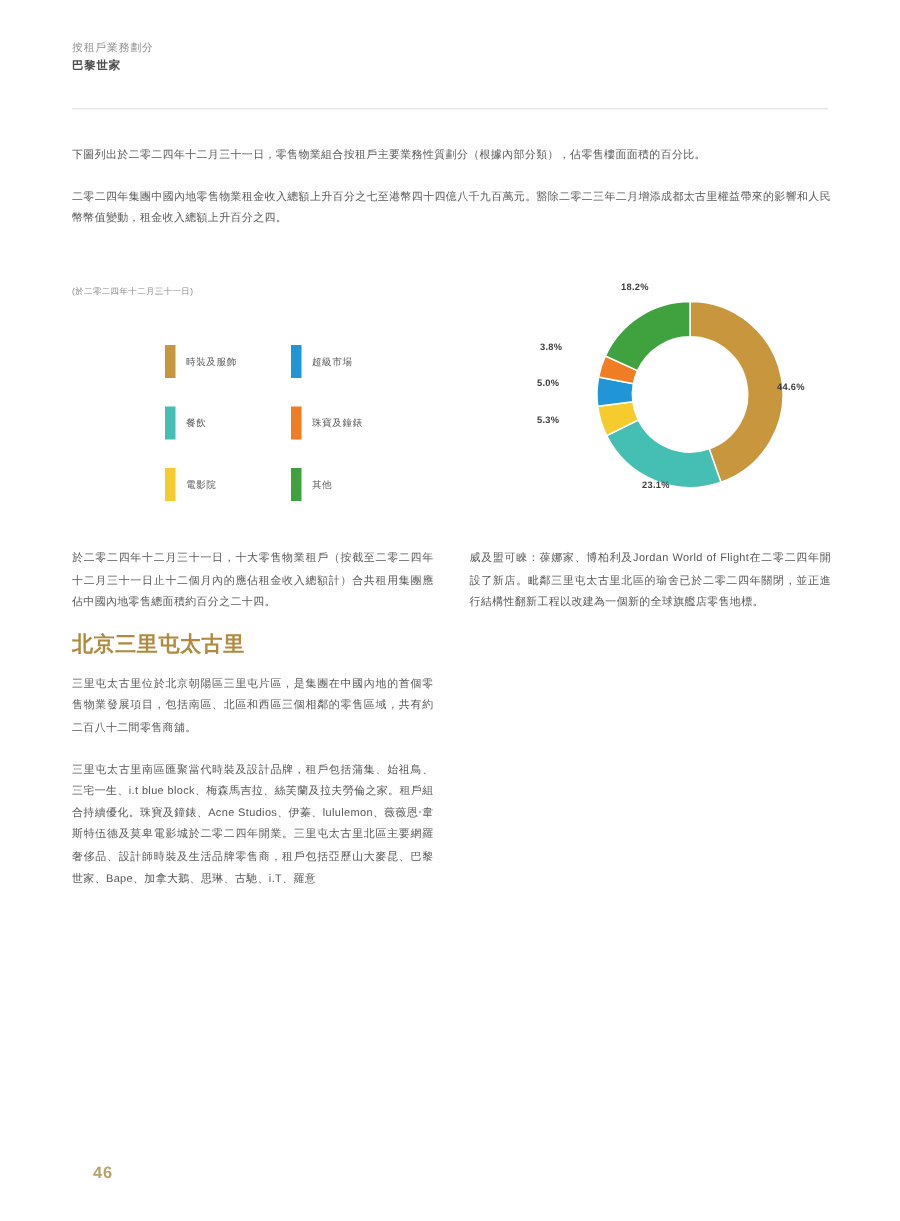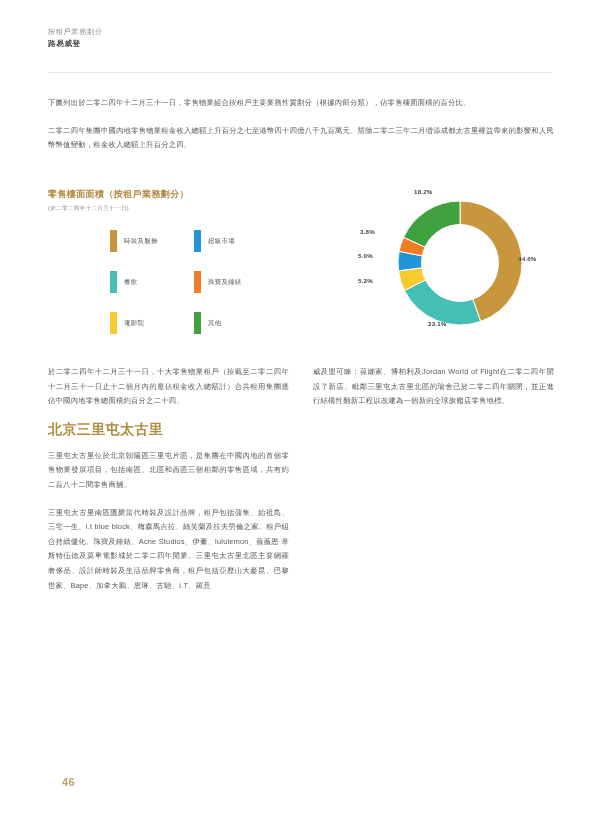--- a/index.html
+++ b/index.html
@@ -184,31 +184,30 @@
     margin-left: 24px;
   }
 </style>
 </head>
 <body>
 
 <div class="page">
 
   <div class="runhead">
     <div class="runhead-line1">按租戶業務劃分</div>
-    <div class="runhead-line2">路易威登</div>
+    <div class="runhead-line2">巴黎世家</div>
   </div>
   <div class="head-rule"></div>
 
   <div class="intro">
     <p>下圖列出於二零二四年十二月三十一日，零售物業組合按租戶主要業務性質劃分（根據內部分類），佔零售樓面面積的百分比。</p>
     <p>二零二四年集團中國內地零售物業租金收入總額上升百分之七至港幣四十四億八千九百萬元。豁除二零二三年二月增添成都太古里權益帶來的影響和人民幣幣值變動，租金收入總額上升百分之四。</p>
   </div>
 
   <div class="chart-block">
-    <div class="chart-title">零售樓面面積（按租戶業務劃分）</div>
     <div class="chart-sub">(於二零二四年十二月三十一日)</div>
 
     <div class="legend">
       <div class="legend-col">
         <div class="legend-item">
           <span class="legend-swatch" style="background:#c8963c"></span>
           <span class="legend-label">時裝及服飾</span>
         </div>
         <div class="legend-item">
           <span class="legend-swatch" style="background:#45bfb3"></span>

